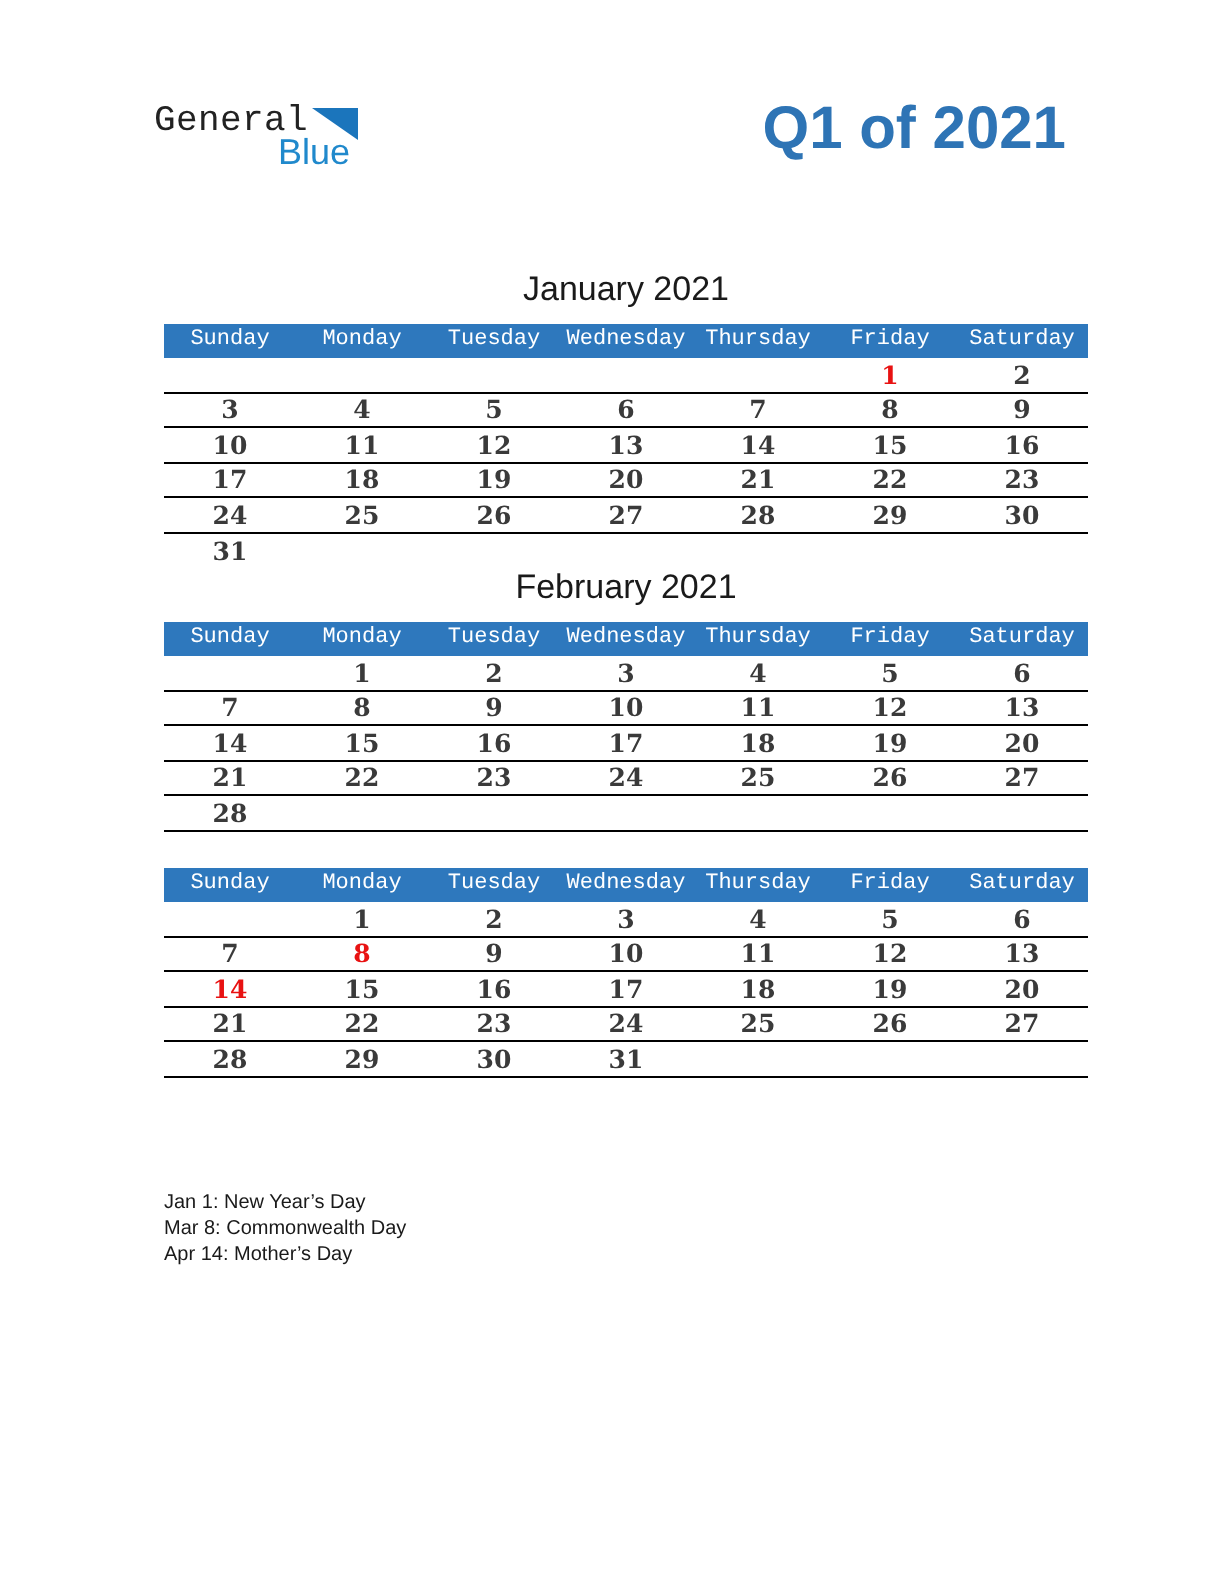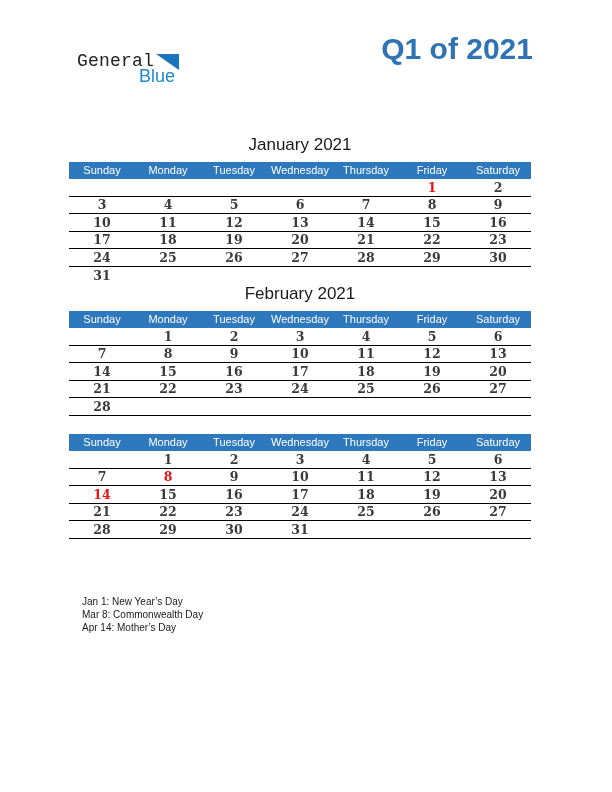--- a/index.html
+++ b/index.html
@@ -7,29 +7,29 @@
         font-family:"Liberation Sans", sans-serif;}
 
   
   .logo{position:absolute;left:77px;top:52px;}
   .logo-line1{display:flex;align-items:flex-start;height:18px;font-family:Liberation Mono, monospace;}
   .logo-general{font-size:18px;line-height:18px;color:#222222;letter-spacing:0.2px;}
   .logo-tri{margin-left:2px;margin-top:2px;display:block;}
   .logo-blue{font-size:18px;line-height:18px;margin-left:62px;margin-top:-3px;color:var(--logo-blue-text);}
 
   
-  .title-block{position:absolute;right:79px;top:34px;text-align:right;}
+  .title-block{position:absolute;right:79px;top:50px;text-align:right;}
   .q-title{font-size:30px;line-height:30px;font-weight:bold;color:var(--accent-blue);}
   .q-sub{font-size:17px;line-height:17px;font-weight:bold;color:var(--accent-blue);margin-top:11px;}
 
   
-  .month{position:absolute;left:69px;width:462px;}
+  .month{position:absolute;left:82px;width:462px;}
   .month-title{height:20px;margin-bottom:7px;text-align:center;font-size:17px;line-height:20px;color:#1a1a1a;}
   .weekday-row{display:grid;grid-template-columns:repeat(7,1fr);height:17px;
-               background:var(--header-bar);}
+               background:var(--header-bar);font-family:Liberation Mono, monospace;}
   .wd{color:#ffffff;font-size:11px;line-height:17px;text-align:center;}
   .grid{width:100%;}
   .cal-row{display:grid;grid-template-columns:repeat(7,1fr);height:17.5px;
            border-bottom:1px solid #000;box-sizing:border-box;align-items:center;}
   .cal-row.no-border{border-bottom:none;}
   .day{text-align:center;font-family:"DejaVu Serif", serif;font-size:12.5px;
        font-weight:600;color:#3a3a3a;}
   .day.holiday{color:var(--holiday-red);font-weight:700;}
 
   

